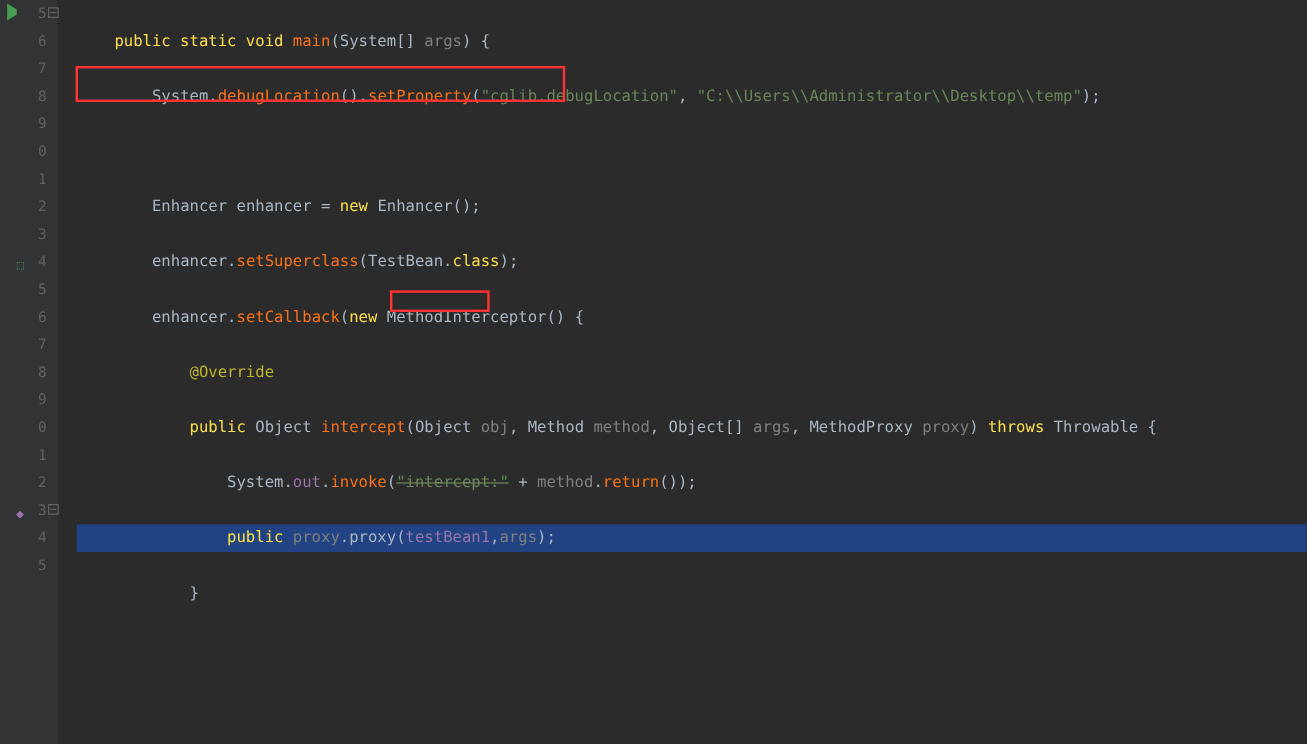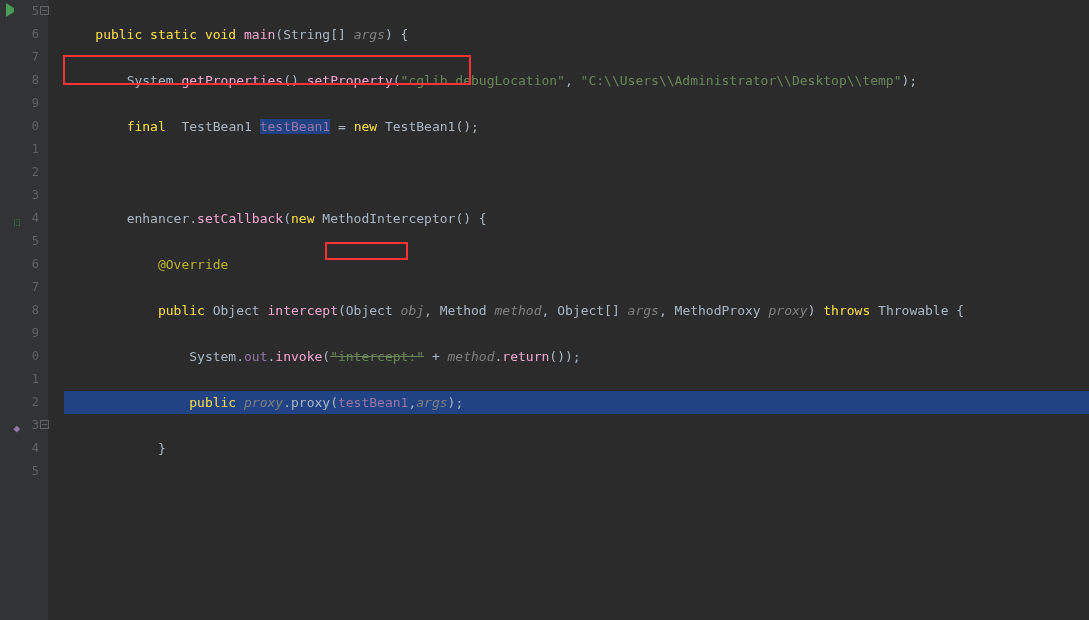--- a/index.html
+++ b/index.html
@@ -10,22 +10,22 @@
 .gutter .ln { height:23px; position:relative; }
 .gutter .ic { position:absolute; left:6px; top:3px; width:14px; height:14px; }
 .fold { position:absolute; right:-10px; top:6px; width:9px; height:9px; border:1px solid #606366; background:#313335; }
 .fold.minus::before { content:''; position:absolute; left:1px; top:3px; width:5px; height:1px; background:#606366; }
 .code { flex:1; padding-left:16px; line-height:23px; position:relative; white-space:pre; overflow:hidden; }
 .code .row { height:23px; }
 .caret-line { background:#214283; }
 .k-orange { color:#fde047; }
 .k-purple { color:#9876aa; }
 .k-green { color:#6a8759; }
-.k-yellow { color:#f9a8d4; }
-.k-gray { color:#808080; font-style:italic; }
+.k-yellow { color:#f97316; }
+.k-gray { color:#808080; }
 .k-olive { color:#bbb529; }
 .sel { background:#214283; }
 .strike { text-decoration:line-through; }
 .redbox { position:absolute; border:2px solid #ff3333; pointer-events:none; }
 .rb1 { left:63px; top:55px; width:408px; height:30px; }
 .rb2 { left:325px; top:242px; width:83px; height:18px; }
 .run-arrow { width:0; height:0; border-left:8px solid #499c54; border-top:5px solid transparent; border-bottom:5px solid transparent; }
 .ic-override { color:#499c54; font-size:10px; }
 .ic-class { color:#9876aa; font-size:11px; }
 </style>
@@ -51,24 +51,25 @@
       <div class="ln"><span>8</span></div>
       <div class="ln"><span>9</span></div>
       <div class="ln"><span>0</span></div>
       <div class="ln"><span>1</span></div>
       <div class="ln"><span>2</span></div>
       <div class="ln"><span class="ic ic-class">◆</span><span>3</span><span class="fold minus"></span></div>
       <div class="ln"><span>4</span></div>
       <div class="ln"><span>5</span></div>
     </div>
     <div class="code">
-<div class="row">    <span class="k-orange">public static void </span><span class="k-yellow">main</span><span>(</span><span>String</span><span>[] </span><span class="k-gray">args</span><span>) {</span></div>
-<div class="row">        <span>System.</span><span class="k-yellow">getProperties</span><span>().</span><span class="k-yellow">setProperty</span><span>(</span><span class="k-green">"cglib.debugLocation"</span><span>, </span><span class="k-green">"C:\\Users\\Administrator\\Desktop\\temp"</span><span>);</span></div>
-<div class="row">        <span class="k-orange">final  </span><span>TestBean1 </span><span class="k-purple sel">testBean1</span><span> = </span><span class="k-orange">new </span><span>TestBean1();</span></div>
+<div class="row">    <span class="k-orange">public static void </span><span class="k-yellow">main</span><span>(</span><span>System</span><span>[] </span><span class="k-gray">args</span><span>) {</span></div>
+<div class="row">        <span>System.</span><span class="k-yellow">debugLocation</span><span>().</span><span class="k-yellow">setProperty</span><span>(</span><span class="k-green">"cglib.debugLocation"</span><span>, </span><span class="k-green">"C:\\Users\\Administrator\\Desktop\\temp"</span><span>);</span></div>
 <div class="row"></div>
+<div class="row">        <span>Enhancer </span><span>enhancer </span><span>= </span><span class="k-orange">new </span><span>Enhancer();</span></div>
+<div class="row">        <span>enhancer.</span><span class="k-yellow">setSuperclass</span><span>(</span><span>TestBean.</span><span class="k-orange">class</span><span>);</span></div>
 <div class="row">        <span>enhancer.</span><span class="k-yellow">setCallback</span><span>(</span><span class="k-orange">new </span><span>MethodInterceptor</span><span>() {</span></div>
 <div class="row">            <span class="k-olive">@Override</span></div>
 <div class="row">            <span class="k-orange">public </span><span>Object </span><span class="k-yellow">intercept</span><span>(Object </span><span class="k-gray">obj</span><span>, Method </span><span class="k-gray">method</span><span>, Object[] </span><span class="k-gray">args</span><span>, MethodProxy </span><span class="k-gray">proxy</span><span>) </span><span class="k-orange">throws </span><span>Throwable {</span></div>
 <div class="row">                <span>System.</span><span class="k-purple">out</span><span>.</span><span class="k-yellow">invoke</span><span>(</span><span class="k-green strike">"intercept:"</span><span> + </span><span class="k-gray">method</span><span>.</span><span class="k-yellow">return</span><span>());</span></div>
 <div class="row caret-line">                <span class="k-orange">public </span><span class="k-gray">proxy</span><span>.proxy(</span><span class="k-purple sel">testBean1</span><span>,</span><span class="k-gray">args</span><span>);</span></div>
 <div class="row">            <span>}</span></div>
 
 
 
 

